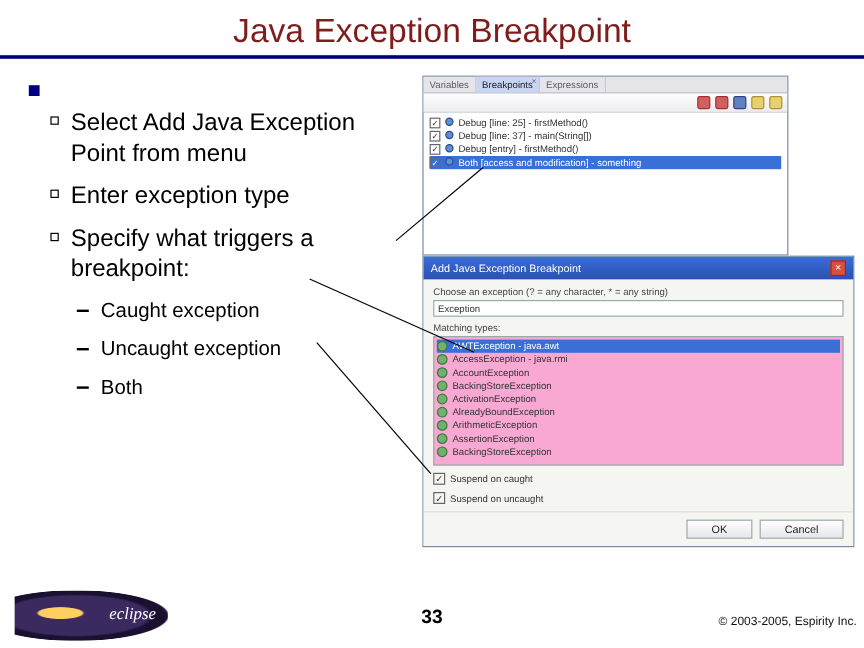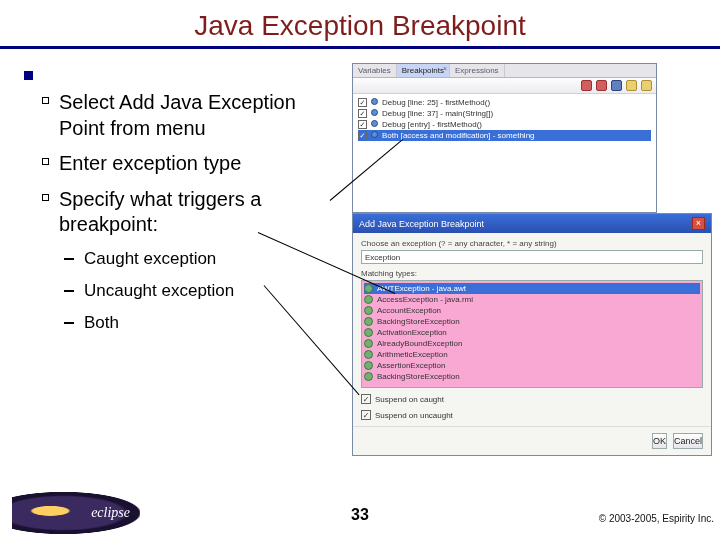--- a/index.html
+++ b/index.html
@@ -67,21 +67,21 @@
   .dlgbody { padding: 6px 8px; background: #f5f5f2; }
   .dlglabel { font-size: 8px; color: #444; margin-bottom: 2px; }
   .txtin { border: 1px solid #9aa; background: #fff; padding: 2px 3px; height: 14px; margin-bottom: 5px; font-size: 8px; color: #333; }
   .matches { border: 1px solid #9aa; background: #f9a8d4; height: 108px; overflow: hidden; padding: 2px; }
   .mi { display: flex; align-items: center; gap: 4px; padding: 1px 0; font-size: 8px; color: #333; }
   .mi .ci { width: 9px; height: 9px; border-radius: 50%; background: #71b071; border: 1px solid #3a7a3a; }
   .mi.sel { background: #3a6fd8; color: #fff; }
   .chkrow { display: flex; align-items: center; gap: 4px; margin-top: 6px; font-size: 8px; color: #333; }
   .chkrow .cb { width: 10px; height: 10px; border: 1px solid #666; display: inline-flex; align-items: center; justify-content: center; font-size: 8px; }
   .btnrow { display: flex; justify-content: flex-end; gap: 6px; padding: 6px 8px; background: #f5f5f2; border-top: 1px solid #ddd; }
-  .btn { border: 1px solid #9aa; background: linear-gradient(#fff,#e6e6ea); padding: 2px 0; font-size: 9px; color: #222; }
+  .btn { border: 1px solid #9aa; background: linear-gradient(#fff,#e6e6ea); padding: 2px 20px; font-size: 9px; color: #222; }
 
   
   .leader { position: absolute; height: 1px; background: #000; transform-origin: left center; }
 
   
   .footer {
     position: absolute;
     bottom: 0; left: 0; right: 0;
     height: 58px;
   }

